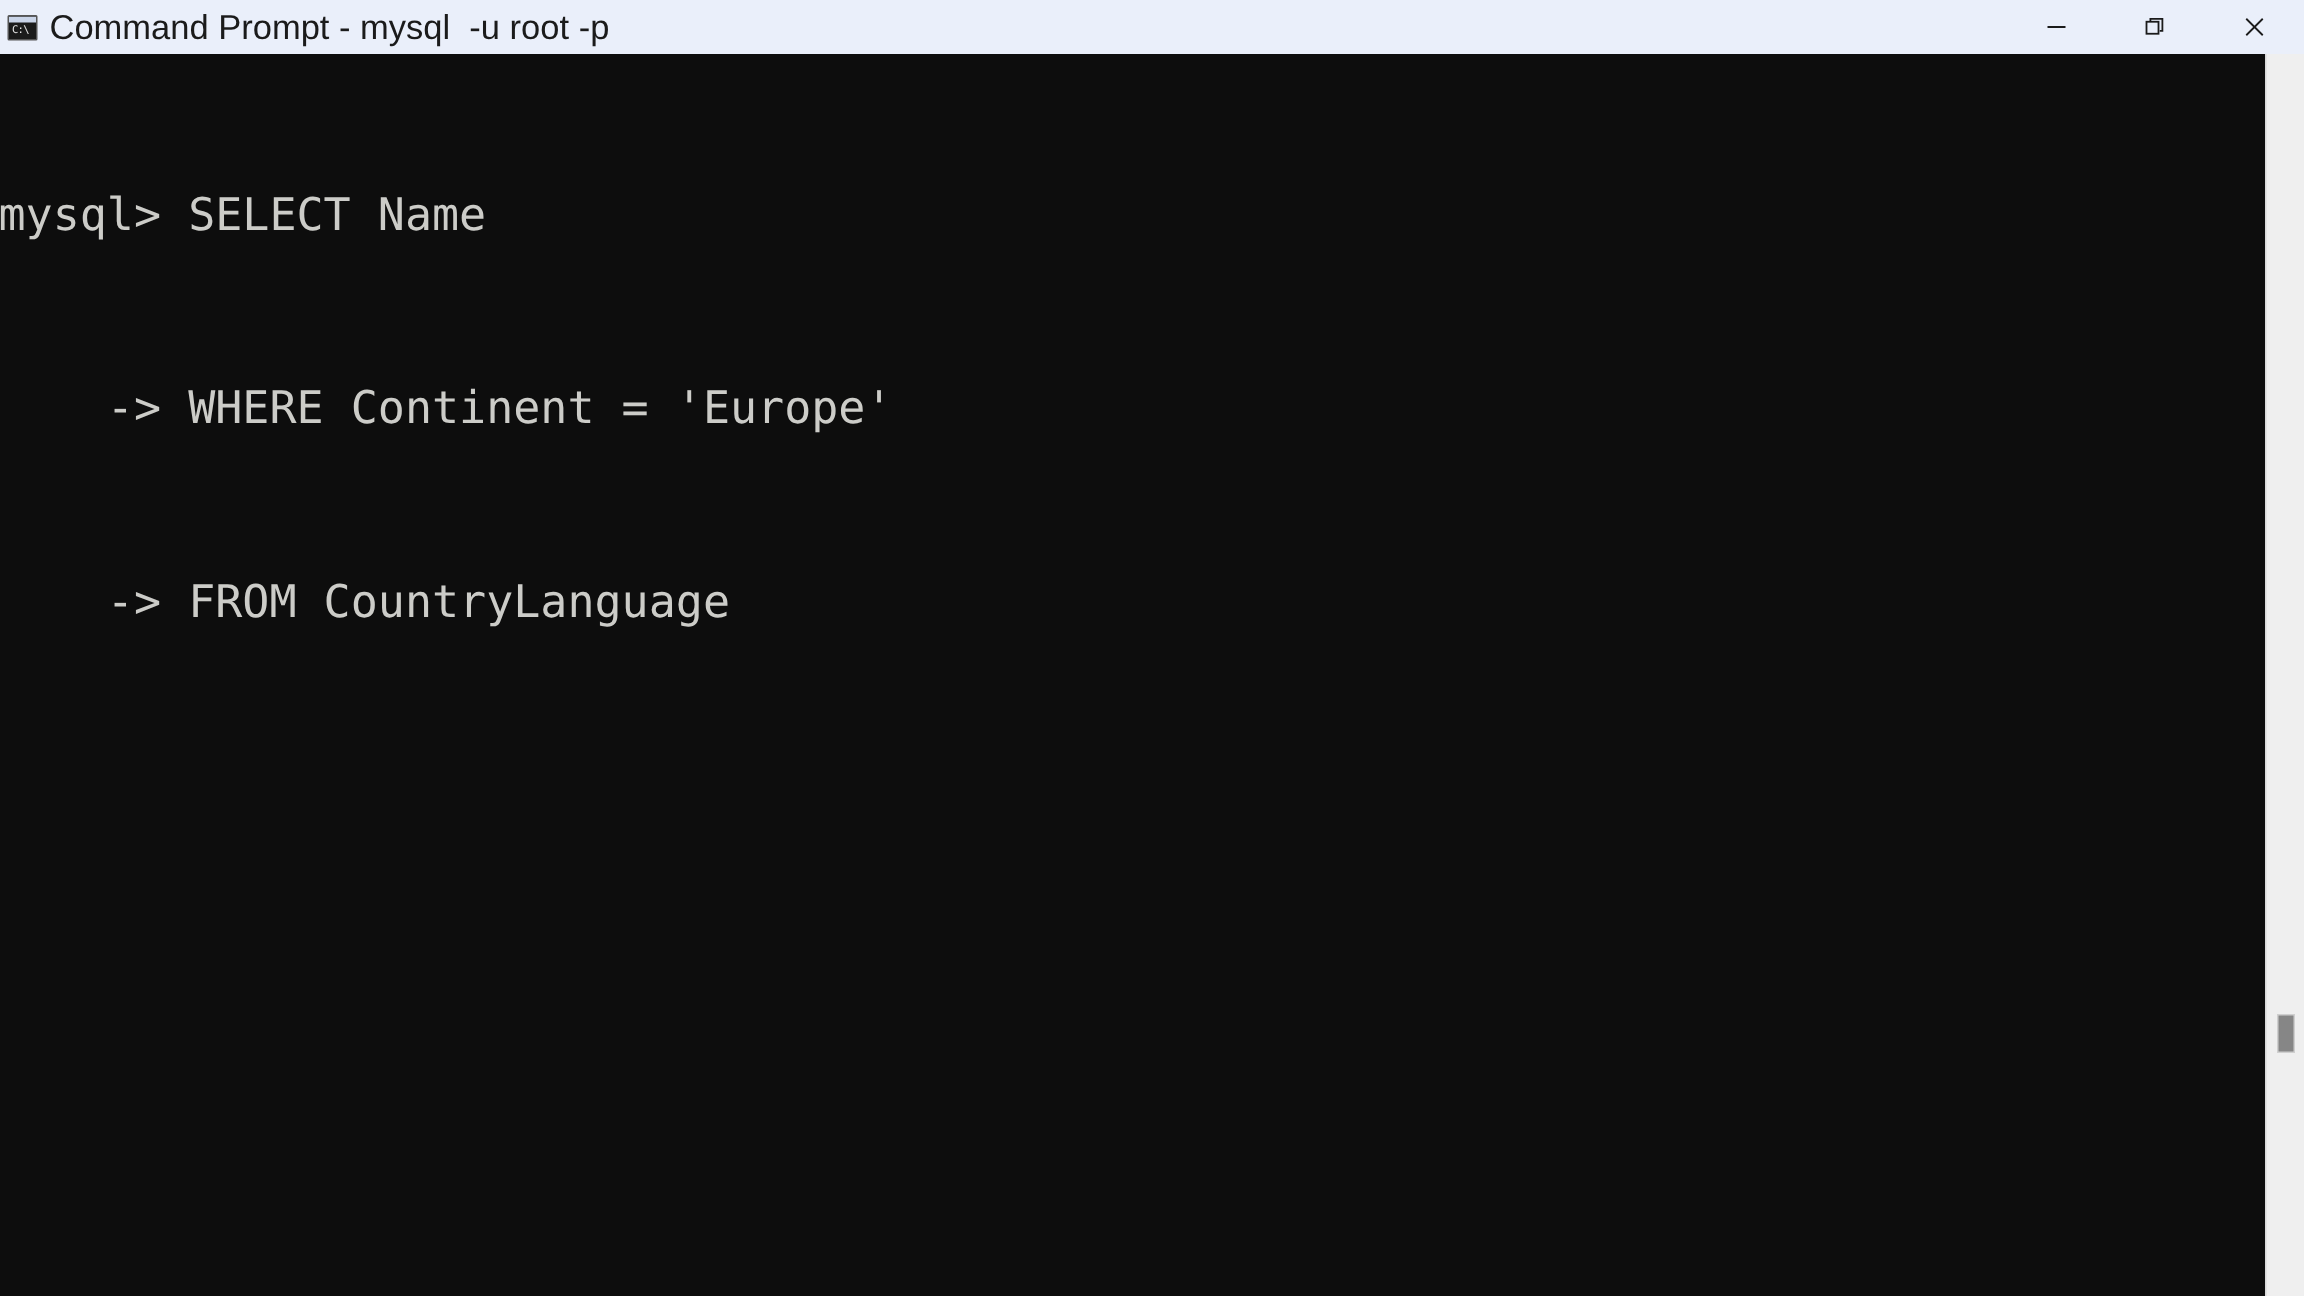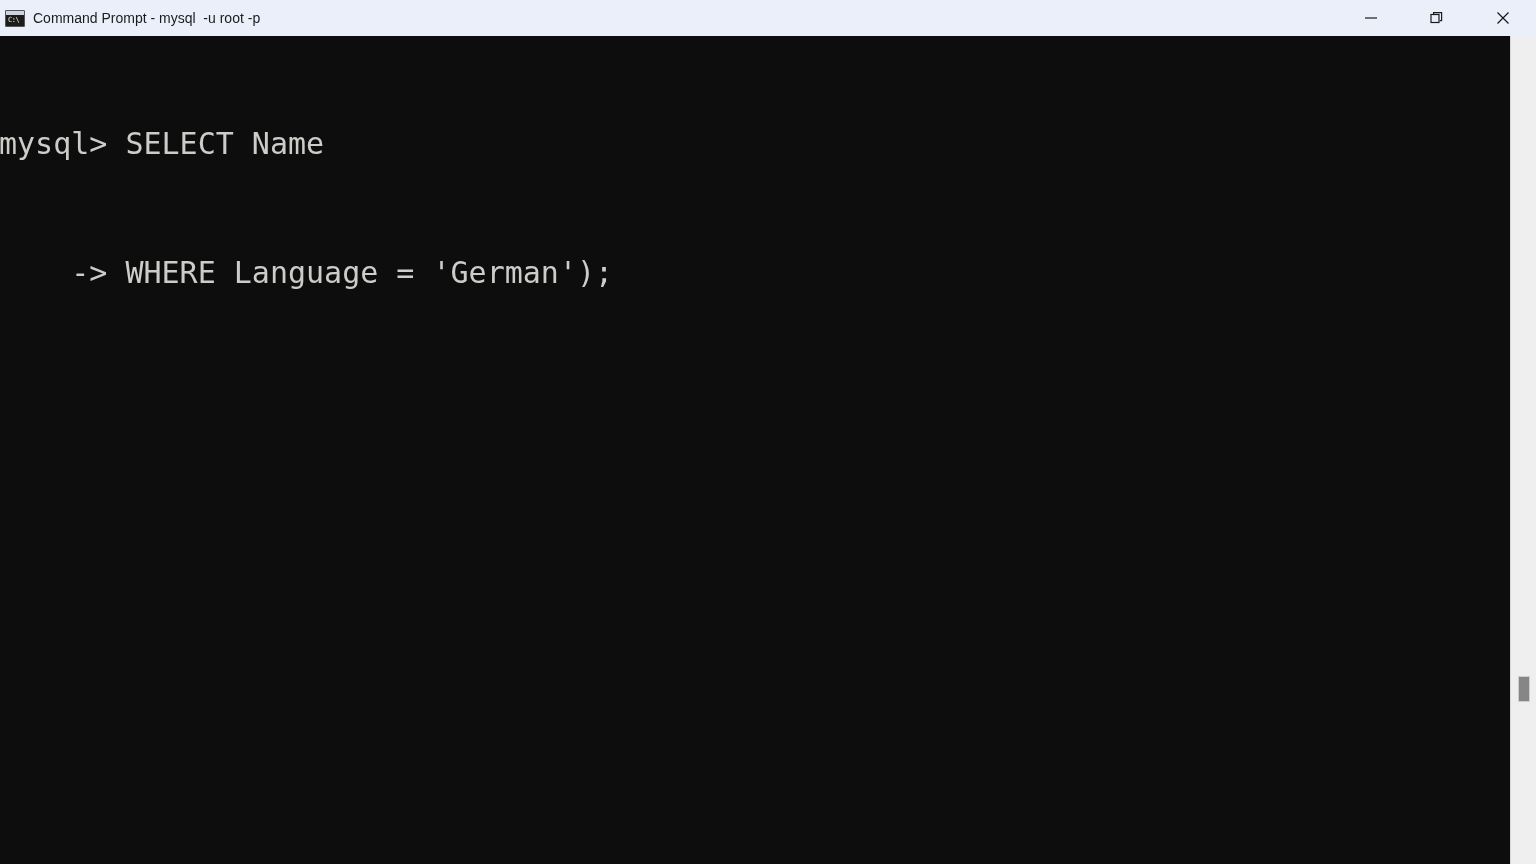--- a/index.html
+++ b/index.html
@@ -62,21 +62,21 @@
     left: 2px;
     top: 5px;
     font-family: "DejaVu Sans Mono", monospace;
     font-size: 7px;
     line-height: 8px;
     color: #e8e8e8;
     letter-spacing: -0.5px;
   }
   .title-text {
     font-family: "Liberation Sans", sans-serif;
-    font-size: 14px;
+    font-size: 23px;
     color: #1b1b1b;
     white-space: pre;
     line-height: 36px;
   }
 
   .win-controls {
     position: absolute;
     top: 0;
     right: 0;
     height: 36px;
@@ -178,21 +178,22 @@
             <line x1="12.5" y1="1.5" x2="1.5" y2="12.5" stroke="#1b1b1b" stroke-width="1.2"></line>
           </svg>
         </span>
       </div>
     </div>
   </div>
 
   <div class="terminal">
     <div class="term-lines">
       <span class="term-line">mysql&gt; SELECT Name</span>
-      <span class="term-line">    -&gt; WHERE Language = 'German');</span>
+      <span class="term-line">    -&gt; WHERE Continent = 'Europe'</span>
+      <span class="term-line">    -&gt; FROM CountryLanguage</span>
 
       
       
       
 
       
       
       
       
       

